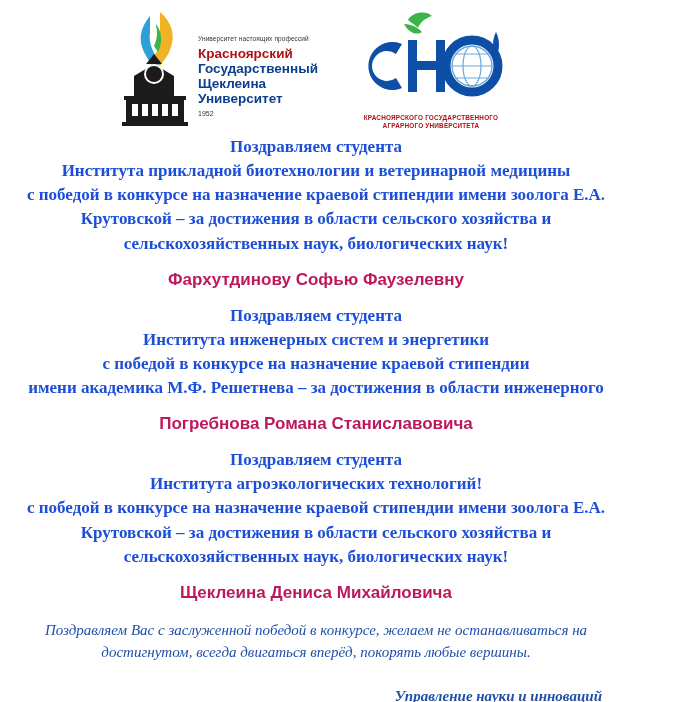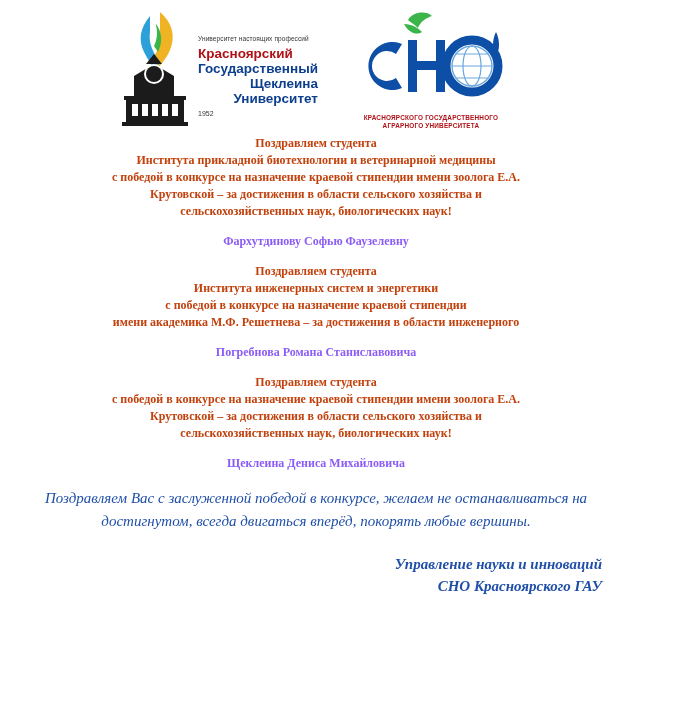--- a/index.html
+++ b/index.html
@@ -55,21 +55,20 @@
   }
   .kgau-name {
     font-family: "Liberation Sans", sans-serif;
     font-weight: bold;
     font-size: 13.5px;
     color: #b01116;
     line-height: 1.12;
   }
   .kgau-name .blue {
     color: #0d3f8f;
-    text-align: right;
   }
   .kgau-year {
     font-family: "Liberation Sans", sans-serif;
     font-size: 7px;
     color: #333333;
     margin-top: 4px;
   }
 
   .logo-sno {
     width: 170px;
@@ -94,29 +93,29 @@
   .content {
     padding: 0 24px;
     text-align: center;
   }
   .block {
     margin-bottom: 6px;
   }
   .para {
     font-family: "Liberation Serif", serif;
     font-weight: bold;
-    font-size: 12px;
+    font-size: 17px;
     line-height: 1.42;
-    color: #c2410c;
+    color: #1d4ed8;
   }
   .name {
-    font-family: Liberation Serif, serif;
-    font-weight: bold;
-    font-size: 12px;
-    color: #8b5cf6;
+    font-family: Liberation Sans, sans-serif;
+    font-weight: bold;
+    font-size: 17px;
+    color: #be185d;
     margin: 14px 0 14px 0;
   }
   .closing {
     font-family: "Liberation Serif", serif;
     font-style: italic;
     font-weight: normal;
     font-size: 15px;
     line-height: 1.5;
     color: #1f4fa8;
     margin-top: 16px;
@@ -228,20 +227,21 @@
         <div>Института инженерных систем и энергетики</div>
         <div>с победой в конкурсе на назначение краевой стипендии</div>
         <div>имени академика М.Ф. Решетнева – за достижения в области инженерного</div>
       </div>
       <div class="name">Погребнова Романа Станиславовича</div>
     </div>
 
     <div class="block">
       <div class="para">
         <div>Поздравляем студента</div>
+        <div>Института агроэкологических технологий!</div>
         <div>с победой в конкурсе на назначение краевой стипендии имени зоолога Е.А.</div>
         <div>Крутовской – за достижения в области сельского хозяйства и</div>
         <div>сельскохозяйственных наук, биологических наук!</div>
       </div>
       <div class="name">Щеклеина Дениса Михайловича</div>
     </div>
 
     <div class="closing">
       <div>Поздравляем Вас с заслуженной победой в конкурсе, желаем не останавливаться на</div>
       <div>достигнутом, всегда двигаться вперёд, покорять любые вершины.</div>

